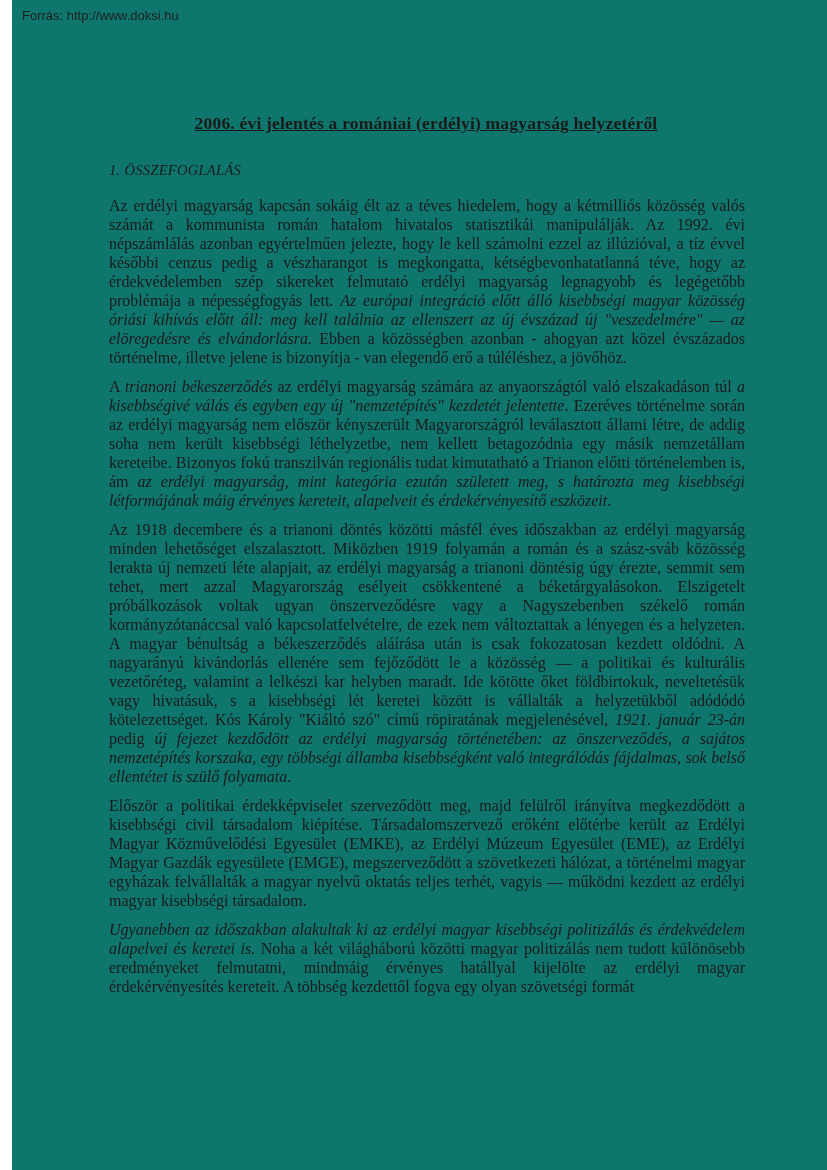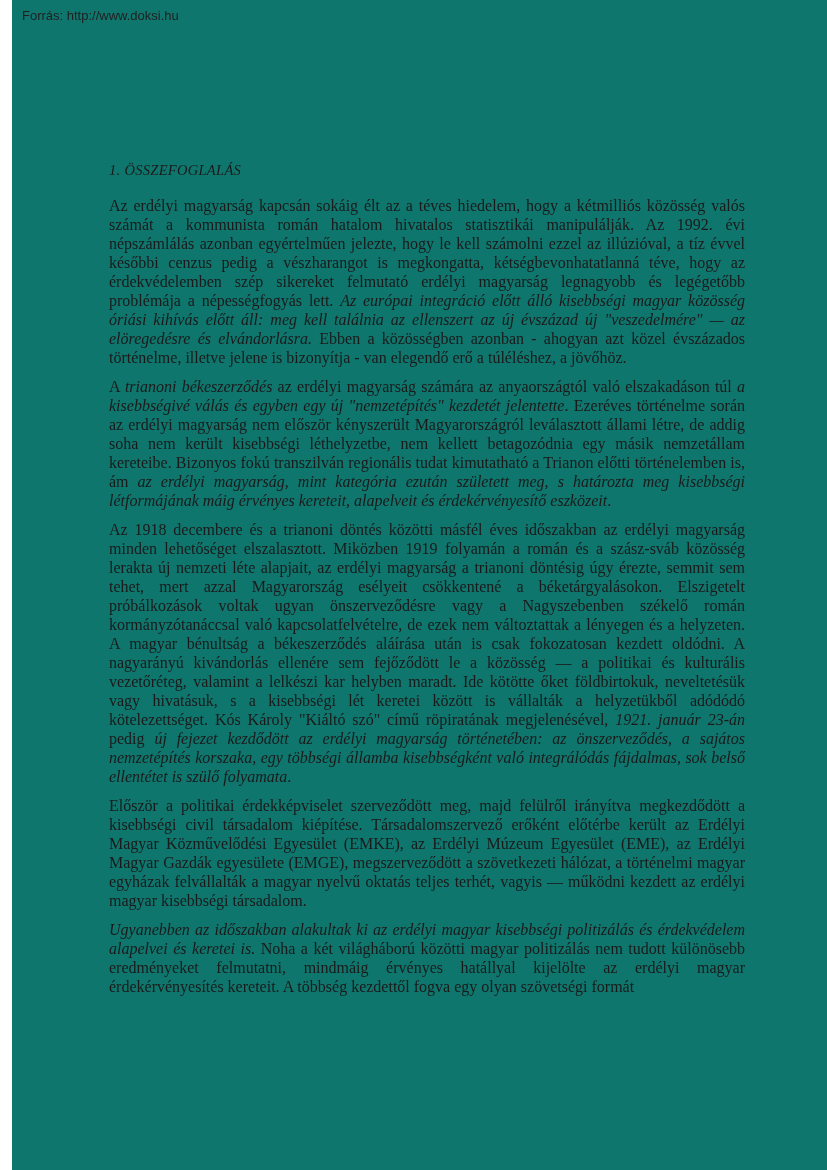--- a/index.html
+++ b/index.html
@@ -59,20 +59,21 @@
   .doc-body span.it {
     font-style: italic;
   }
 </style>
 </head>
 <body>
 
 <div class="page">
   <div class="source-label">Forrás: http://www.doksi.hu</div>
 
+  <h1 class="doc-title">2006. évi jelentés a romániai (erdélyi) magyarság helyzetéről</h1>
 
   <div class="section-heading">1. ÖSSZEFOGLALÁS</div>
 
   <div class="doc-body">
       <p class="para"><span>Az erdélyi magyarság kapcsán sokáig élt az a téves hiedelem, hogy a kétmilliós közösség valós számát a kommunista román hatalom hivatalos statisztikái manipulálják. Az 1992. évi népszámlálás azonban egyértelműen jelezte, hogy le kell számolni ezzel az illúzióval, a tíz évvel későbbi cenzus pedig a vészharangot is megkongatta, kétségbevonhatatlanná téve, hogy az érdekvédelemben szép sikereket felmutató erdélyi magyarság legnagyobb és legégetőbb problémája a népességfogyás lett. </span><span class="it">Az európai integráció előtt álló kisebbségi magyar közösség óriási kihívás előtt áll: meg kell találnia az ellenszert az új évszázad új "veszedelmére" — az elöregedésre és elvándorlásra.</span><span> Ebben a közösségben azonban - ahogyan azt közel évszázados történelme, illetve jelene is bizonyítja - van elegendő erő a túléléshez, a jövőhöz.</span></p>
       <p class="para"><span>A </span><span class="it">trianoni békeszerződés</span><span> az erdélyi magyarság számára az anyaországtól való elszakadáson túl </span><span class="it">a kisebbségivé válás és egyben egy új "nemzetépítés" kezdetét jelentette</span><span>. Ezeréves történelme során az erdélyi magyarság nem először kényszerült Magyarországról leválasztott állami létre, de addig soha nem került kisebbségi léthelyzetbe, nem kellett betagozódnia egy másik nemzetállam kereteibe. Bizonyos fokú transzilván regionális tudat kimutatható a Trianon előtti történelemben is, ám </span><span class="it">az erdélyi magyarság, mint kategória ezután született meg, s határozta meg kisebbségi létformájának máig érvényes kereteit, alapelveit és érdekérvényesítő eszközeit</span><span>.</span></p>
       <p class="para"><span>Az 1918 decembere és a trianoni döntés közötti másfél éves időszakban az erdélyi magyarság minden lehetőséget elszalasztott. Miközben 1919 folyamán a román és a szász-sváb közösség lerakta új nemzeti léte alapjait, az erdélyi magyarság a trianoni döntésig úgy érezte, semmit sem tehet, mert azzal Magyarország esélyeit csökkentené a béketárgyalásokon. Elszigetelt próbálkozások voltak ugyan önszerveződésre vagy a Nagyszebenben székelő román kormányzótanáccsal való kapcsolatfelvételre, de ezek nem változtattak a lényegen és a helyzeten. A magyar bénultság a békeszerződés aláírása után is csak fokozatosan kezdett oldódni. A nagyarányú kivándorlás ellenére sem fejőződött le a közösség — a politikai és kulturális vezetőréteg, valamint a lelkészi kar helyben maradt. Ide kötötte őket földbirtokuk, neveltetésük vagy hivatásuk, s a kisebbségi lét keretei között is vállalták a helyzetükből adódódó kötelezettséget. Kós Károly "Kiáltó szó" című röpiratának megjelenésével, </span><span class="it">1921. január 23-án</span><span> pedig </span><span class="it">új fejezet kezdődött az erdélyi magyarság történetében: az önszerveződés, a sajátos nemzetépítés korszaka, egy többségi államba kisebbségként való integrálódás fájdalmas, sok belső ellentétet is szülő folyamata</span><span>.</span></p>
       <p class="para"><span>Először a politikai érdekképviselet szerveződött meg, majd felülről irányítva megkezdődött a kisebbségi civil társadalom kiépítése. Társadalomszervező erőként előtérbe került az Erdélyi Magyar Közművelődési Egyesület (EMKE), az Erdélyi Múzeum Egyesület (EME), az Erdélyi Magyar Gazdák egyesülete (EMGE), megszerveződött a szövetkezeti hálózat, a történelmi magyar egyházak felvállalták a magyar nyelvű oktatás teljes terhét, vagyis — működni kezdett az erdélyi magyar kisebbségi társadalom.</span></p>
       <p class="para"><span class="it">Ugyanebben az időszakban alakultak ki az erdélyi magyar kisebbségi politizálás és érdekvédelem alapelvei és keretei is.</span><span> Noha a két világháború közötti magyar politizálás nem tudott különösebb eredményeket felmutatni, mindmáig érvényes hatállyal kijelölte az erdélyi magyar érdekérvényesítés kereteit. A többség kezdettől fogva egy olyan szövetségi formát</span></p>
     </div>

